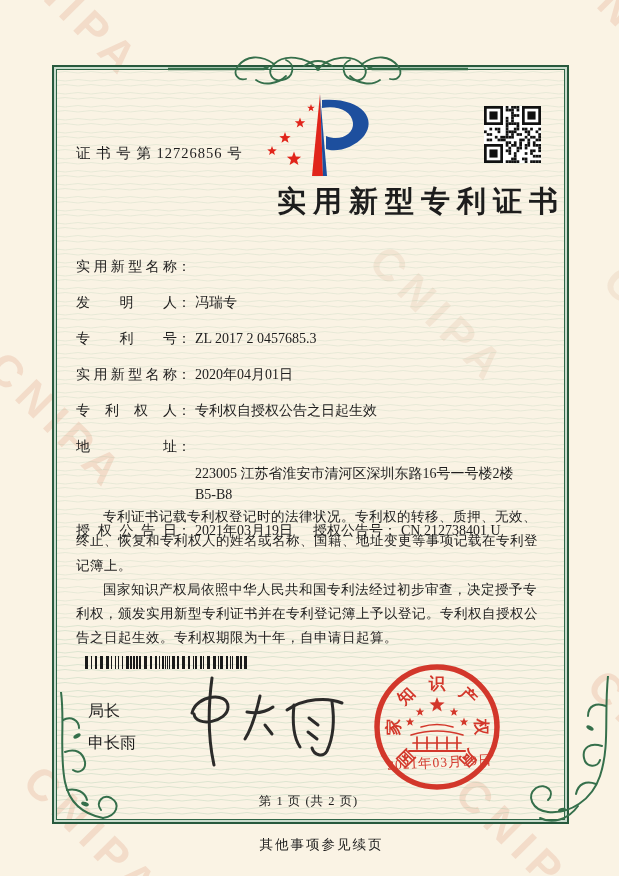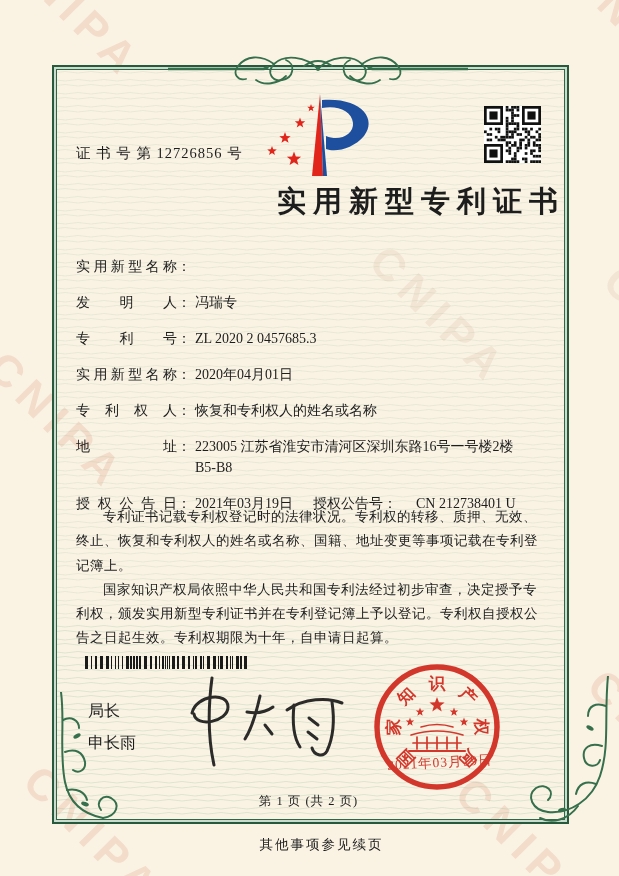--- a/index.html
+++ b/index.html
@@ -370,45 +370,45 @@
           <span class="fcolon">：</span>
       </div>
       <div class="frow">
         <span class="flabel">发明人</span>
           <span class="fcolon">：</span>
         <span class="fvalue">冯瑞专</span>
       </div>
       <div class="frow">
         <span class="flabel">专利号</span>
           <span class="fcolon">：</span>
-        <span class="fvalue">ZL 2020 2 0457685.3</span>
+        <span class="fvalue">ZL 2017 2 0457685.3</span>
       </div>
       <div class="frow">
         <span class="flabel">实用新型名称</span>
           <span class="fcolon">：</span>
         <span class="fvalue">2020年04月01日</span>
       </div>
       <div class="frow">
         <span class="flabel">专利权人</span>
           <span class="fcolon">：</span>
-        <span class="fvalue">恢复和专利权人的姓名或名称</span>
+        <span class="fvalue">专利权自授权公告之日起生效</span>
       </div>
       <div class="frow">
         <span class="flabel">地址</span>
           <span class="fcolon">：</span>
-        <span class="fvalue" style="max-width:352px;">223005 江苏省淮安市清河区深圳东路16号一号楼2楼B5-B8</span>
+        <span class="fvalue" style="max-width:352px;margin-top:27px;">223005 江苏省淮安市清河区深圳东路16号一号楼2楼B5-B8</span>
       </div>
       <div class="frow">
         <span class="flabel">授权公告日</span>
           <span class="fcolon">：</span>
         <span style="margin-left:4px;">2021年03月19日</span>
         <span class="fpair2">
           <span>授权公告号</span>
             <span>：</span>
-          <span style="margin-left:19px;">CN 212738401 U</span>
+          <span style="margin-left:4px;">CN 212738401 U</span>
         </span>
       </div>
     </div>
 
     <div class="body-text">
       <p>专利证书记载专利权登记时的法律状况。专利权的转移、质押、无效、终止、恢复和专利权人的姓名或名称、国籍、地址变更等事项记载在专利登记簿上。</p>
       <p>国家知识产权局依照中华人民共和国专利法经过初步审查，决定授予专利权，颁发实用新型专利证书并在专利登记簿上予以登记。专利权自授权公告之日起生效。专利权期限为十年，自申请日起算。</p>
     </div>
 
     <svg id="barcode" class="barcode" width="162" height="14">

